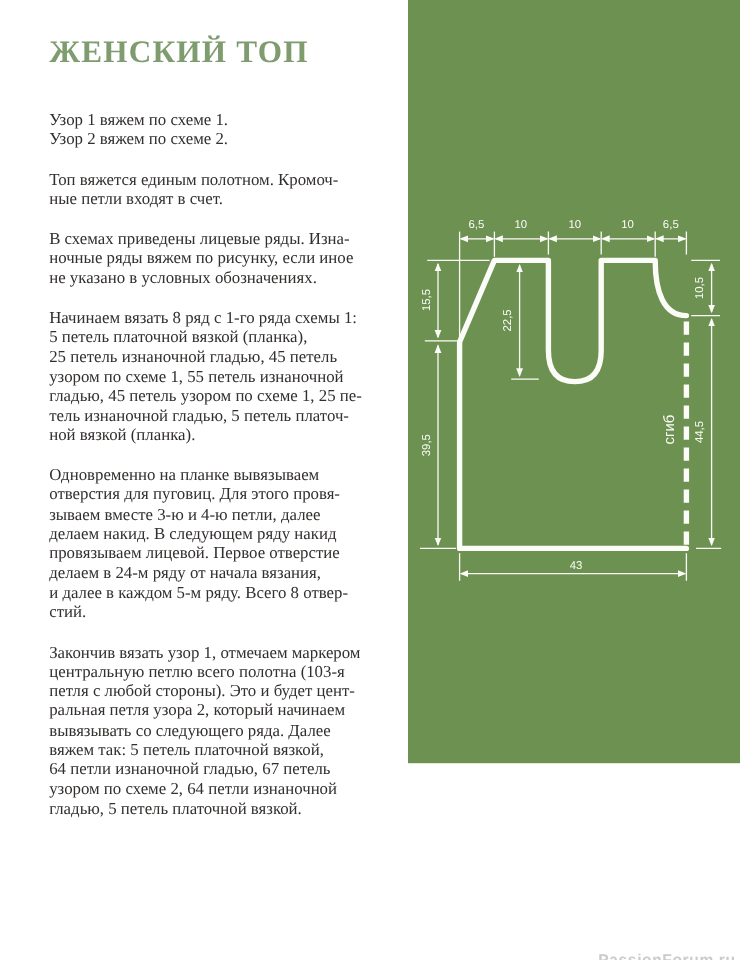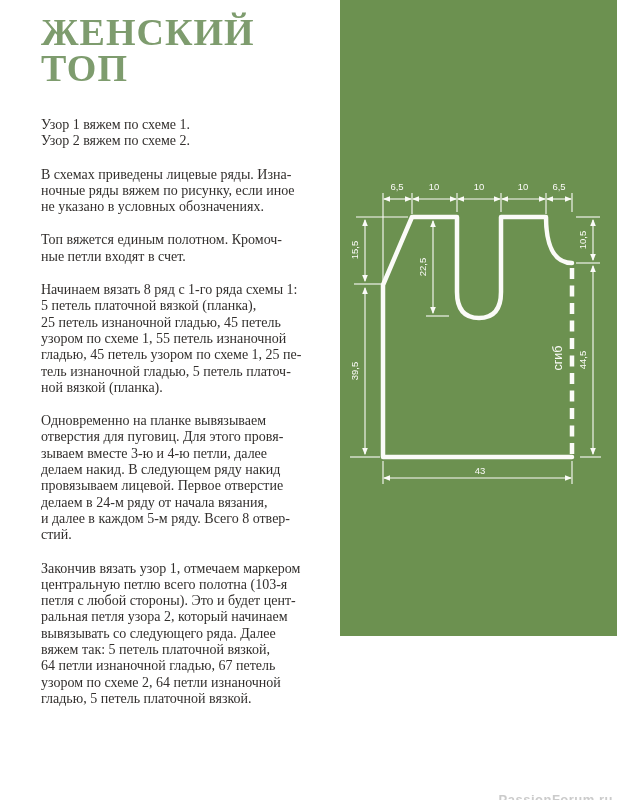--- a/index.html
+++ b/index.html
@@ -1,19 +1,19 @@
 <!DOCTYPE html>
 <html><head>
 <meta charset="utf-8">
 <style>
   html,body{margin:0;padding:0;}
   .page{position:relative;width:617px;height:800px;background:#ffffff;overflow:hidden;
         font-family:"Liberation Serif",serif;}
   .text-col{position:absolute;left:41px;top:10px;width:300px;}
-  .title{margin:4px 0 31px 0;font-weight:bold;font-size:38px;line-height:36px;
+  .title{margin:16px 0 31px 0;font-weight:bold;font-size:26px;line-height:36px;
          letter-spacing:1px;color:#7e9c6e;font-family:"Liberation Serif",serif;}
   .para{margin:0 0 17px 0;font-size:14px;line-height:16.3px;color:#322f2d;
         white-space:pre-line;}
   .panel{position:absolute;left:340px;top:0;width:277px;height:636px;background:#6c9150;}
   .schema{position:absolute;left:0;top:0;}
   .outline{fill:none;stroke:#fbfbf8;stroke-width:4.5;stroke-linejoin:round;stroke-linecap:round;}
   .fold{fill:none;stroke:#fbfbf8;stroke-width:4.5;stroke-dasharray:11 6.5;stroke-linecap:butt;}
   .dim{stroke:#fbfbf8;stroke-width:1.1;}
   .dlabel{fill:#fbfbf8;font-family:"Liberation Sans",sans-serif;font-size:9.5px;text-anchor:middle;}
   .flabel{fill:#fbfbf8;font-family:"Liberation Sans",sans-serif;font-size:12.5px;text-anchor:middle;}
@@ -22,25 +22,25 @@
 </style>
 </head>
 <body>
 
 <div class="page">
 
   <div class="text-col">
     <h1 class="title"><span>ЖЕНСКИЙ ТОП</span></h1>
     <p class="para">Узор 1 вяжем по схеме 1.
 Узор 2 вяжем по схеме 2.</p>
+    <p class="para">Топ вяжется единым полотном. Кромоч-
+ные петли входят в счет.</p>
     <p class="para">В схемах приведены лицевые ряды. Изна-
 ночные ряды вяжем по рисунку, если иное
 не указано в условных обозначениях.</p>
-    <p class="para">Топ вяжется единым полотном. Кромоч-
-ные петли входят в счет.</p>
     <p class="para">Начинаем вязать 8 ряд с 1-го ряда схемы 1:
 5 петель платочной вязкой (планка),
 25 петель изнаночной гладью, 45 петель
 узором по схеме 1, 55 петель изнаночной
 гладью, 45 петель узором по схеме 1, 25 пе-
 тель изнаночной гладью, 5 петель платоч-
 ной вязкой (планка).</p>
     <p class="para">Одновременно на планке вывязываем
 отверстия для пуговиц. Для этого провя-
 зываем вместе 3-ю и 4-ю петли, далее

